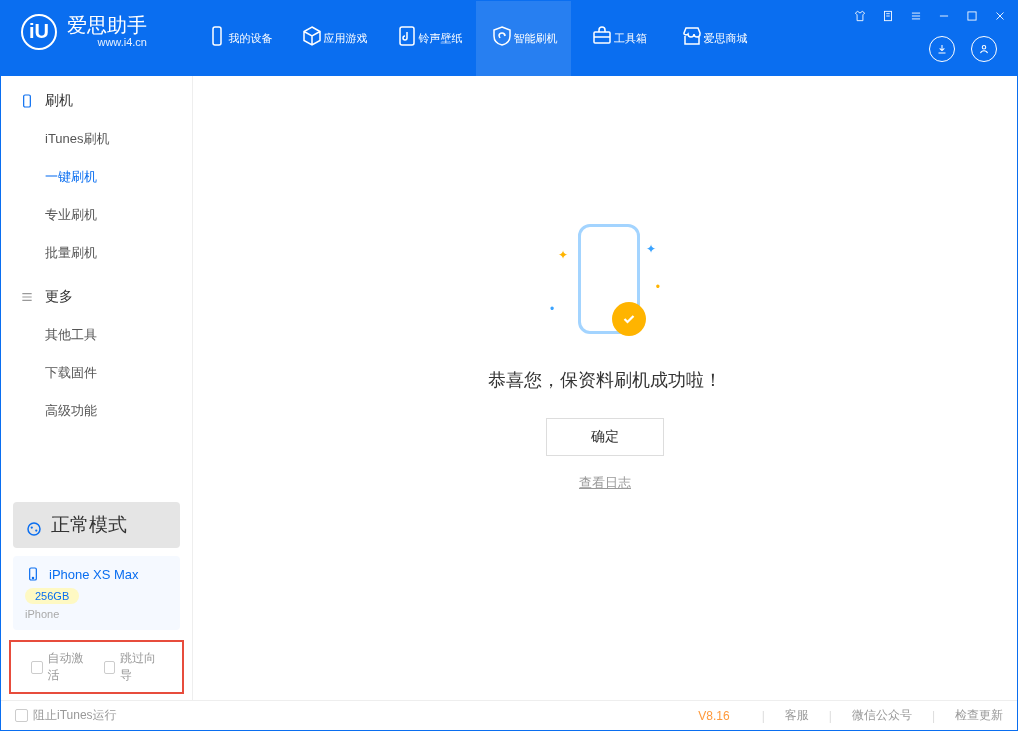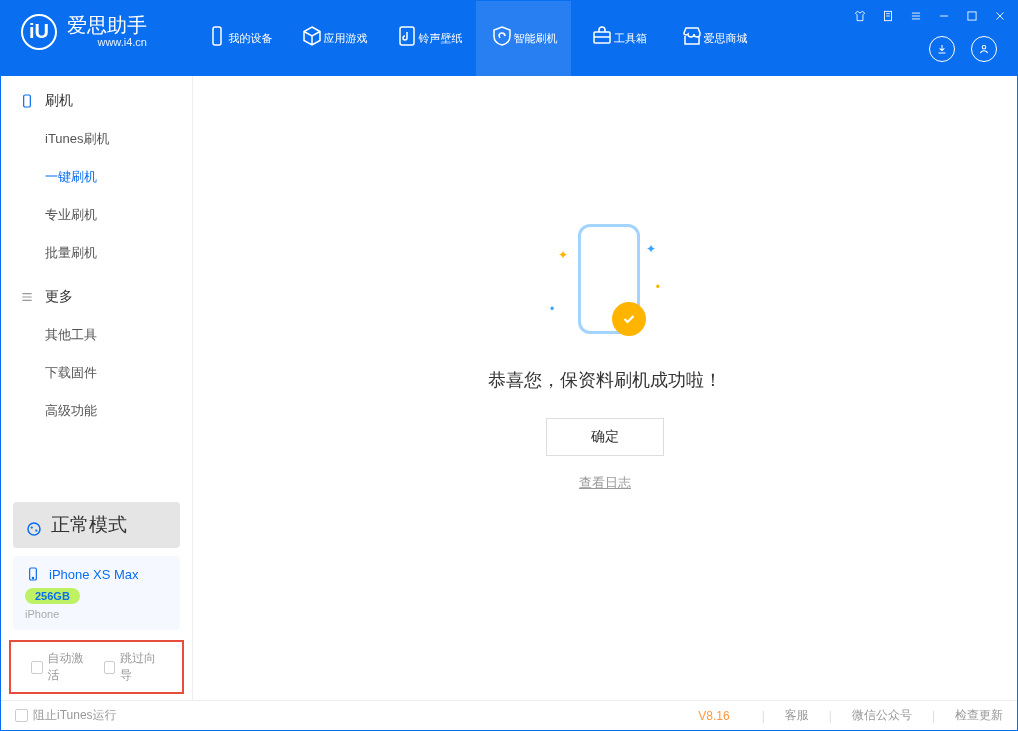--- a/index.html
+++ b/index.html
@@ -35,21 +35,21 @@
 .group-title { display:flex; align-items:center; padding: 16px 18px 10px; color:#333; font-size:14px; font-weight:500;}
 .group-title svg { width:16px; height:16px; margin-right:10px; }
 .side-item { padding: 10px 18px 10px 44px; font-size: 13px; color:#555; cursor:pointer; }
 .side-item.active { color:#0a6ef0; }
 .sidebar-bottom { margin-top:auto; }
 .mode-box { margin: 8px 12px; background:#e5e5e5; border-radius:4px; padding: 10px 12px; display:flex; align-items:flex-end; font-size:19px; color:#333;}
 .mode-box svg { width:18px; height:18px; margin-right:8px;}
 .device-box { margin: 0 12px 10px; background:#f5f9ff; border-radius:4px; padding: 10px 12px; }
 .device-name { font-size:13px; color:#0a6ef0; font-weight:500; display:flex; align-items:center;}
 .device-name svg{ width:16px; height:16px; margin-right:8px;}
-.device-cap { display:inline-block; margin-top:6px; background:#bef264; color:#0a6ef0; font-size:11px; padding:2px 10px; border-radius:10px;font-weight:bold;}
+.device-cap { display:inline-block; margin-top:6px; background:#fef9c3; color:#0a6ef0; font-size:11px; padding:2px 10px; border-radius:10px;}
 .device-type { font-size:11px; color:#aaa; margin-top:4px;}
 .checkbox-row { border:2px solid #e74c3c; margin: 6px 8px; padding: 8px 20px; display:flex; gap:14px;}
 .chk { display:flex; align-items:center; font-size:12px; color:#999; cursor:pointer;}
 .chk-box { width:13px; height:13px; border:1px solid #ccc; margin-right:5px; border-radius:2px;}
 
 
 .main { flex:1; display:flex; flex-direction:column; align-items:center; justify-content:center; padding-bottom:60px;}
 .phone-illus { width:90px; height:120px; position:relative; margin-bottom:24px;}
 .phone-frame { position:absolute; left:18px; top:0; width:62px; height:110px; border:3px solid #a3d4ff; border-radius:12px; background:#fff;}
 .check-badge { position:absolute; right:4px; bottom:8px; width:34px; height:34px; background:#ffb400; border-radius:50%; display:flex; align-items:center; justify-content:center;}

